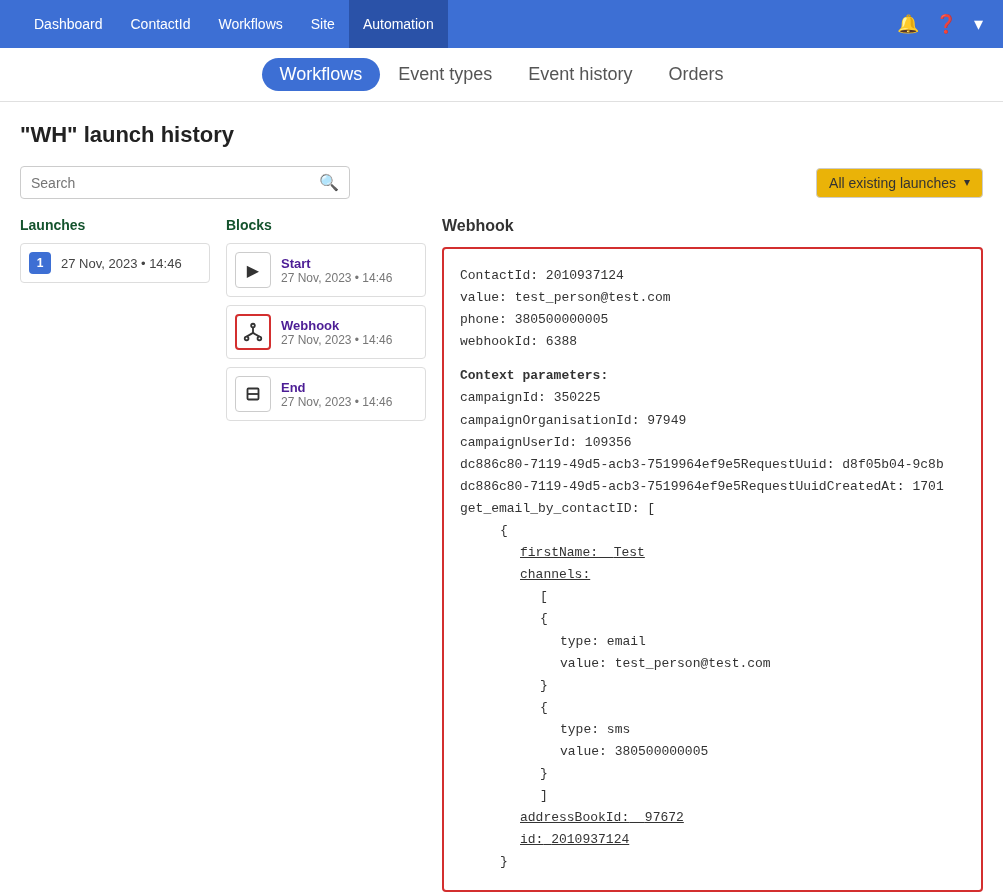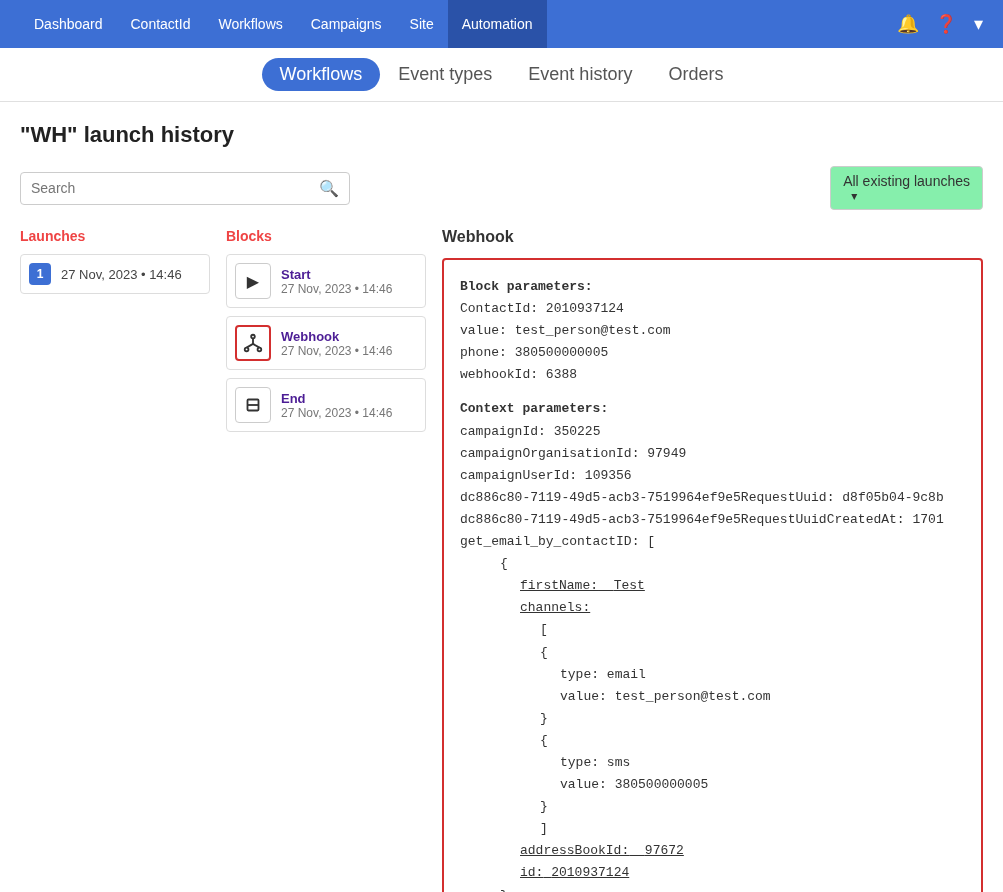--- a/index.html
+++ b/index.html
@@ -108,25 +108,24 @@
       color: #666;
       font-size: 16px;
     }
     .filter-dropdown {
       margin-left: auto;
       display: flex;
       align-items: flex-start;
       border: 1px solid #ccc;
       border-radius: 4px;
       padding: 6px 12px;
-      background: #86efac;
+      background: #eab308;
       cursor: pointer;
       font-size: 14px;
       color: #333;
-      flex-direction: column;
     }
     .filter-dropdown .chevron {
       margin-left: 8px;
       font-size: 12px;
     }
 
     
     .main-panels {
       display: flex;
       gap: 16px;
@@ -134,21 +133,21 @@
     }
 
     
     .launches-panel {
       width: 190px;
       flex-shrink: 0;
     }
     .panel-title {
       font-size: 14px;
       font-weight: bold;
-      color: #ef4444;
+      color: #14532d;
       margin-bottom: 10px;
     }
     .launch-item {
       display: flex;
       align-items: center;
       gap: 10px;
       padding: 8px;
       border: 1px solid #ddd;
       border-radius: 4px;
       background: white;
@@ -245,21 +244,20 @@
     .indent5 { padding-left: 100px; font-family: Liberation Mono, monospace; }
   </style>
 </head>
 <body>
 
 <nav class="top-nav">
   <div class="nav-items">
     <a class="nav-item">Dashboard</a>
     <a class="nav-item">ContactId</a>
     <a class="nav-item">Workflows</a>
-    <a class="nav-item">Campaigns</a>
     <a class="nav-item">Site</a>
     <a class="nav-item active">Automation</a>
   </div>
   <div class="nav-right">
     <span class="nav-icon">🔔</span>
     <span class="nav-icon">❓</span>
     <span class="nav-icon">▾</span>
   </div>
 </nav>
 
@@ -335,23 +333,20 @@
           <div class="block-date">27 Nov, 2023 • 14:46</div>
         </div>
       </div>
     </div>
 
     <div class="webhook-panel">
       <div class="webhook-panel-title">Webhook</div>
       <div class="webhook-content">
 
         <div>
-          <span class="param-label">Block parameters:</span>
-        </div>
-        <div>
           <span>ContactId:</span>&nbsp;<span>2010937124</span>
         </div>
         <div>
           <span>value:</span>&nbsp;<span>test_person@test.com</span>
         </div>
         <div>
           <span>phone:</span>&nbsp;<span>380500000005</span>
         </div>
         <div>
           <span>webhookId:</span>&nbsp;<span>6388</span>

